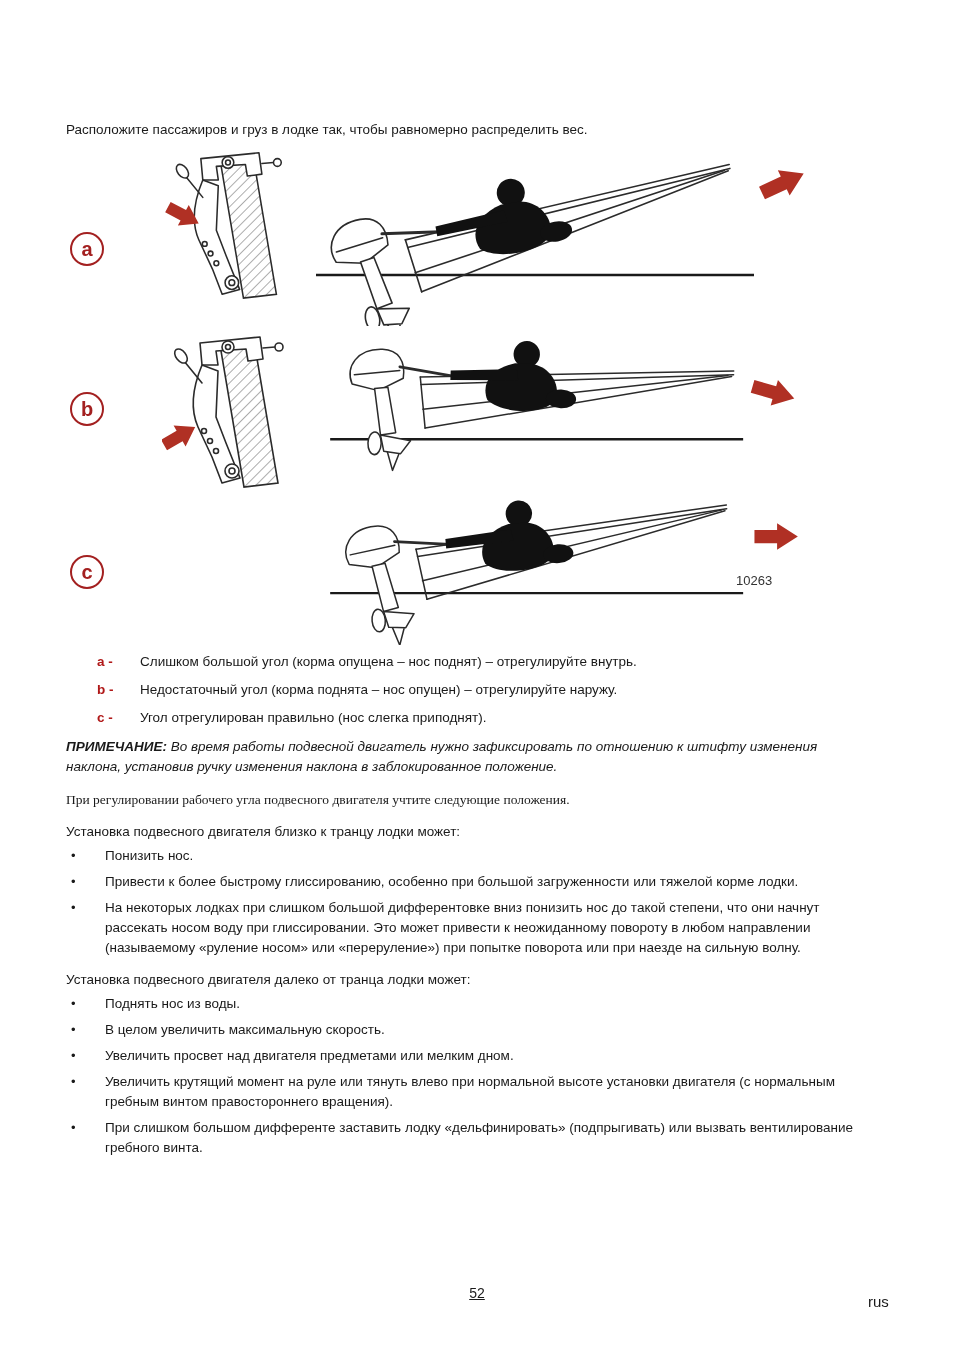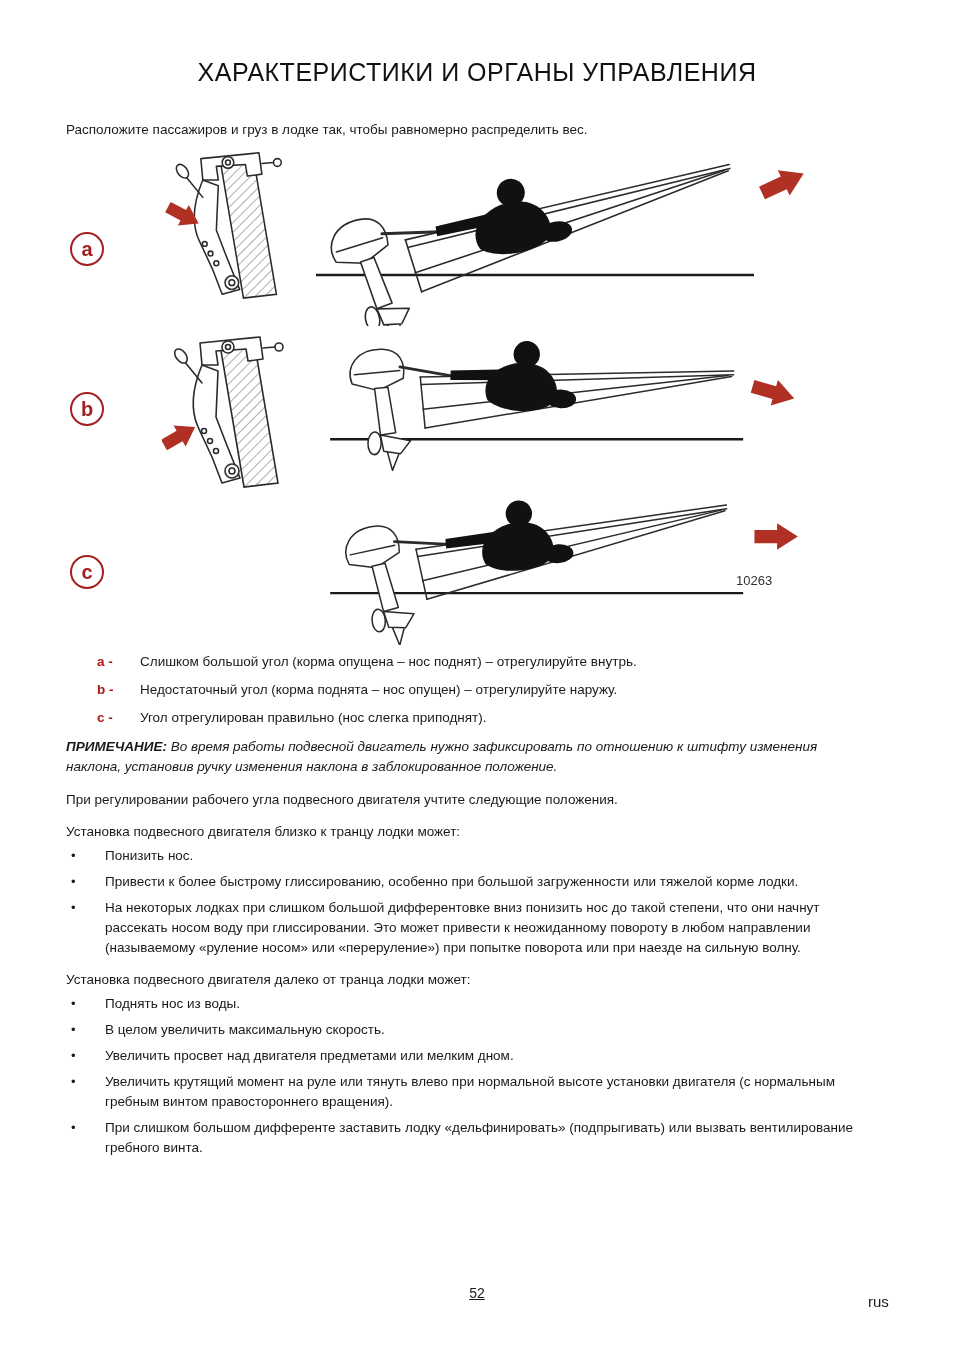--- a/index.html
+++ b/index.html
@@ -30,36 +30,35 @@
   .boat-a  { position:absolute; left:248px; top:6px;   width:500px; height:175px; }
   .boat-b  { position:absolute; left:248px; top:183px; width:500px; height:165px; }
   .boat-c  { position:absolute; left:248px; top:335px; width:500px; height:165px; }
   .fig-num { position:absolute; left:670px; top:428px; font-size:13px; color:#333;text-align:right; }
   .legend { position:absolute; top:652px; left:97px; width:760px; font-size:13.5px; }
   .legend-row { display:flex; margin-bottom:9px; line-height:19px; }
   .legend-key { color:#b01818; font-weight:bold; width:43px; flex:0 0 43px; }
   .body-text { position:absolute; top:737px; left:66px; width:800px; font-size:13.5px; line-height:20px; }
   .note { font-style:italic; margin:0 0 13px 0; }
   .note-label { font-weight:bold; }
-  .para { margin:0 0 6px 0; }
+  .para { margin:0 0 6px 0;font-family:Liberation Serif, serif; }
   .heading-para { margin:12px 0 4px 0; }
   ul.blist { list-style:none; margin:2px 0 6px 0; padding:0; }
   ul.blist li { position:relative; padding-left:39px; margin-bottom:6px; }
   ul.blist li::before { content:"•"; position:absolute; left:5px; top:0; font-size:13px; }
   .page-number { position:absolute; top:1285px; left:0; width:100%; text-align:center; font-size:14px;text-decoration:underline; }
   .lang-tag { position:absolute; top:1293px; left:868px; font-size:15px; }
   svg .ink { stroke:#2b2b2b; fill:none; stroke-width:1.6; stroke-linejoin:round; stroke-linecap:round; }
   svg .inkfill { stroke:#2b2b2b; fill:#ffffff; stroke-width:1.6; stroke-linejoin:round; }
 </style>
 </head>
 <body>
 
 <div class="page">
 
-  <div class="title">ХАРАКТЕРИСТИКИ И ОРГАНЫ УПРАВЛЕНИЯ</div>
   <div class="intro">Расположите пассажиров и груз в лодке так, чтобы равномерно распределить вес.</div>
 
   <div class="figure">
 
     <div class="label-circle lc-a">
       <span>a</span>
     </div>
     <div class="label-circle lc-b">
       <span>b</span>
     </div>

